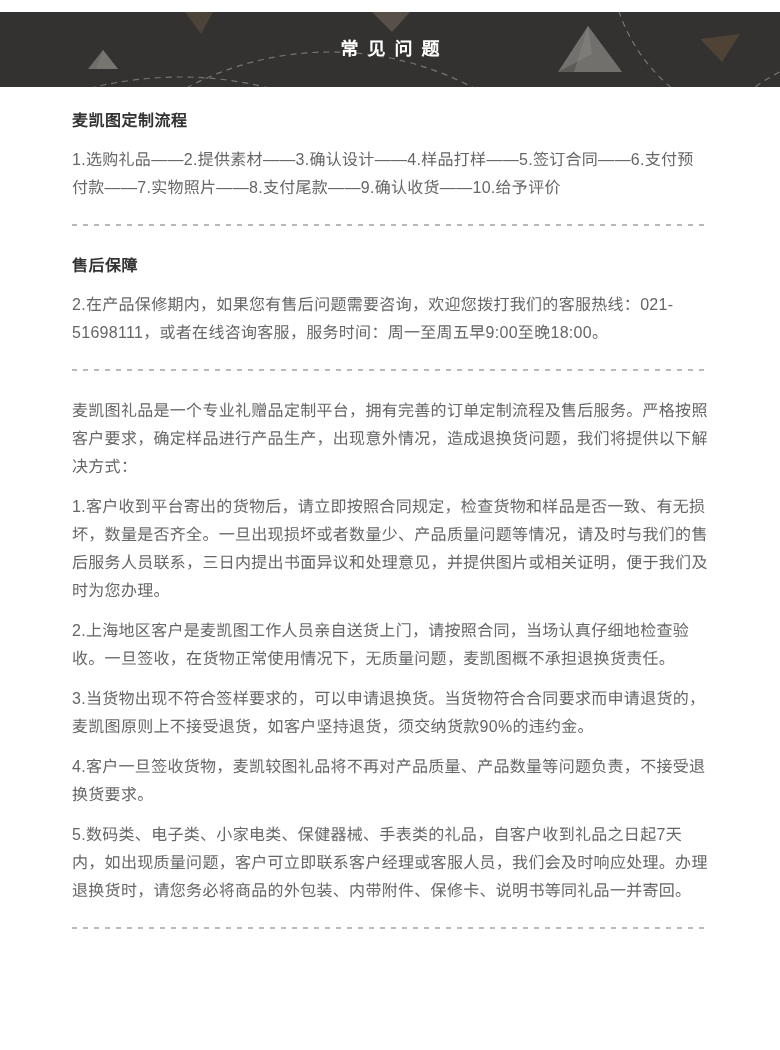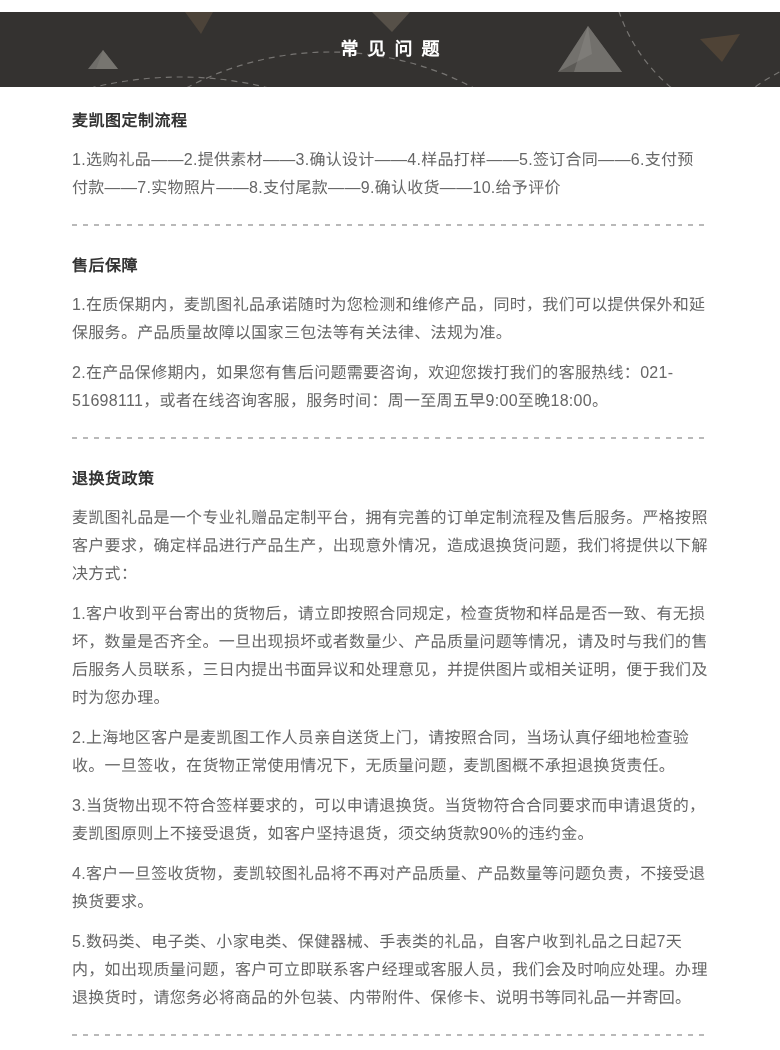--- a/index.html
+++ b/index.html
@@ -95,28 +95,26 @@
 
     <div>
       <div class="section-heading">麦凯图定制流程</div>
       <p class="para">1.选购礼品——2.提供素材——3.确认设计——4.样品打样——5.签订合同——6.支付预付款——7.实物照片——8.支付尾款——9.确认收货——10.给予评价</p>
     </div>
 
     <div class="divider"></div>
 
     <div>
       <div class="section-heading">售后保障</div>
-      <p class="para">1.在质保期内，麦凯图礼品承诺随时为您检测和维修产品，同时，我们可以提供保外和延保服务。产品质量故障以国家三包法等有关法律、法规为准。</p>
       <p class="para">2.在产品保修期内，如果您有售后问题需要咨询，欢迎您拨打我们的客服热线：021-51698111，或者在线咨询客服，服务时间：周一至周五早9:00至晚18:00。</p>
     </div>
 
     <div class="divider"></div>
 
     <div>
-      <div class="section-heading">退换货政策</div>
       <p class="para">麦凯图礼品是一个专业礼赠品定制平台，拥有完善的订单定制流程及售后服务。严格按照客户要求，确定样品进行产品生产，出现意外情况，造成退换货问题，我们将提供以下解决方式：</p>
       <p class="para">1.客户收到平台寄出的货物后，请立即按照合同规定，检查货物和样品是否一致、有无损坏，数量是否齐全。一旦出现损坏或者数量少、产品质量问题等情况，请及时与我们的售后服务人员联系，三日内提出书面异议和处理意见，并提供图片或相关证明，便于我们及时为您办理。</p>
       <p class="para">2.上海地区客户是麦凯图工作人员亲自送货上门，请按照合同，当场认真仔细地检查验收。一旦签收，在货物正常使用情况下，无质量问题，麦凯图概不承担退换货责任。</p>
       <p class="para">3.当货物出现不符合签样要求的，可以申请退换货。当货物符合合同要求而申请退货的，麦凯图原则上不接受退货，如客户坚持退货，须交纳货款90%的违约金。</p>
       <p class="para">4.客户一旦签收货物，麦凯较图礼品将不再对产品质量、产品数量等问题负责，不接受退换货要求。</p>
       <p class="para">5.数码类、电子类、小家电类、保健器械、手表类的礼品，自客户收到礼品之日起7天内，如出现质量问题，客户可立即联系客户经理或客服人员，我们会及时响应处理。办理退换货时，请您务必将商品的外包装、内带附件、保修卡、说明书等同礼品一并寄回。</p>
     </div>
 
     <div class="divider"></div>
   </div>

